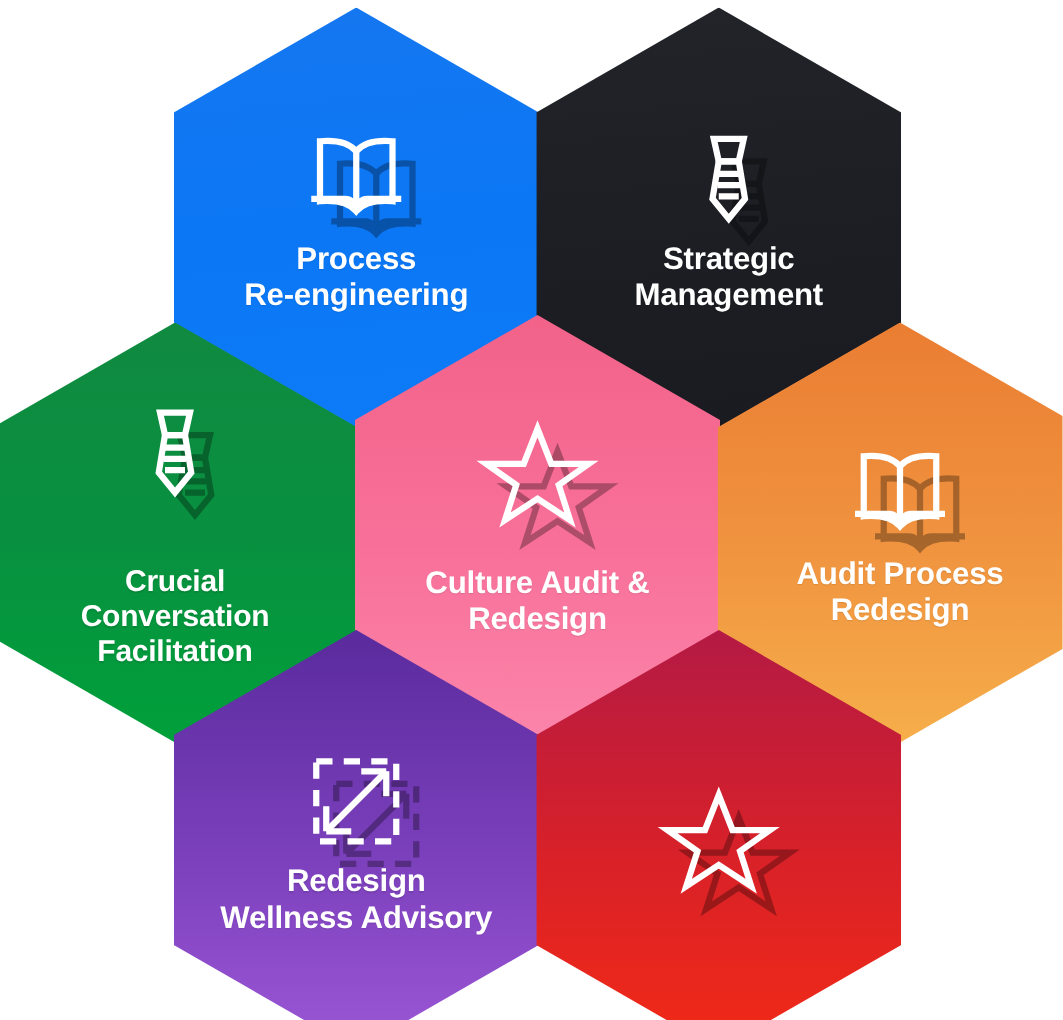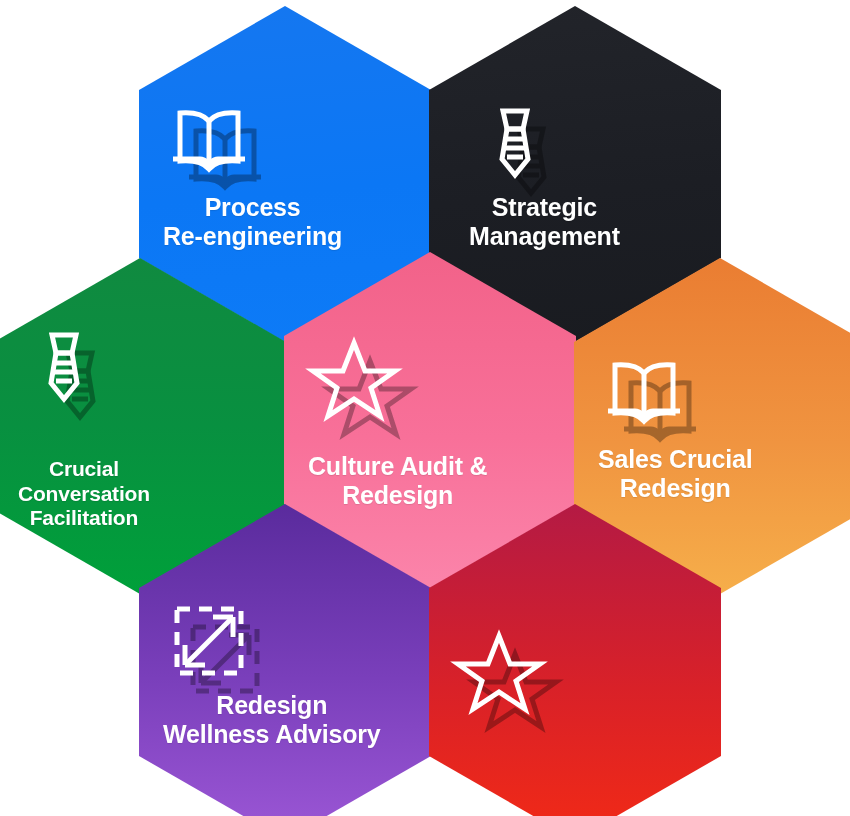--- a/index.html
+++ b/index.html
@@ -23,21 +23,21 @@
 
   
   .hex {
     position: absolute;
     width: 292px;
     height: 336px;
     -webkit-clip-path: polygon(50% 0%, 100% 25%, 100% 75%, 50% 100%, 0% 75%, 0% 25%);
     clip-path: polygon(50% 0%, 100% 25%, 100% 75%, 50% 100%, 0% 75%, 0% 25%);
     display: flex;
     flex-direction: column;
-    align-items: flex-start;
+    align-items: center;
     justify-content: center;
     box-sizing: border-box;
     padding: 0 24px;
   }
 
   
   .hex-icon {
     position: relative;
     width: 92px;
     height: 92px;
@@ -62,21 +62,21 @@
     color: #ffffff;
     font-weight: bold;
     font-size: 25px;
     line-height: 1.16;
     text-align: center;
     letter-spacing: -0.2px;
     white-space: pre-line;
     text-shadow: 0 1px 1px rgba(0,0,0,0.10);
   }
   .hex-label.small {
-    font-size: 21px;
+    font-size: 24px;
     margin-top: 40px;
   }
 
   
   .hex.pos-tl   { left: 139px; top: 6px; }
   .hex.pos-tr   { left: 429px; top: 6px; }
   .hex.pos-ml   { left: -6px;  top: 258px; }
   .hex.pos-mc   { left: 284px; top: 252px; }
   .hex.pos-mr   { left: 574px; top: 258px; }
   .hex.pos-bl   { left: 139px; top: 504px; }
@@ -182,21 +182,21 @@
           <path class="gh-stroke" d="M46 24 L46 72"></path>
           <path class="gh-stroke" d="M10 62 L37 62 C42 62 46 66 46 72 C46 66 50 62 55 62 L82 62"></path>
         </g>
         <g>
           <path class="ic-stroke" d="M46 24 C40 17 29 15 17 16 L17 64 C29 63 40 65 46 72 C52 65 63 63 75 64 L75 16 C63 15 52 17 46 24 Z"></path>
           <path class="ic-stroke" d="M46 24 L46 72"></path>
           <path class="ic-stroke" d="M10 62 L37 62 C42 62 46 66 46 72 C46 66 50 62 55 62 L82 62"></path>
         </g>
       </svg>
     </div>
-    <div class="hex-label">Sales Crucial
+    <div class="hex-label">Audit Process
 Redesign</div>
   </div>
 
   <div class="hex pos-bl fill-purple">
     <div class="hex-icon">
       <svg viewBox="0 0 92 92" aria-hidden="true">
         <g class="ghost">
           <path class="gh-stroke-dash" d="M14 14 L78 14 L78 78 L14 78 Z"></path>
           <path class="gh-stroke" d="M22 70 L70 22"></path>
           <path class="gh-stroke" d="M70 22 L70 42 M70 22 L50 22"></path>

